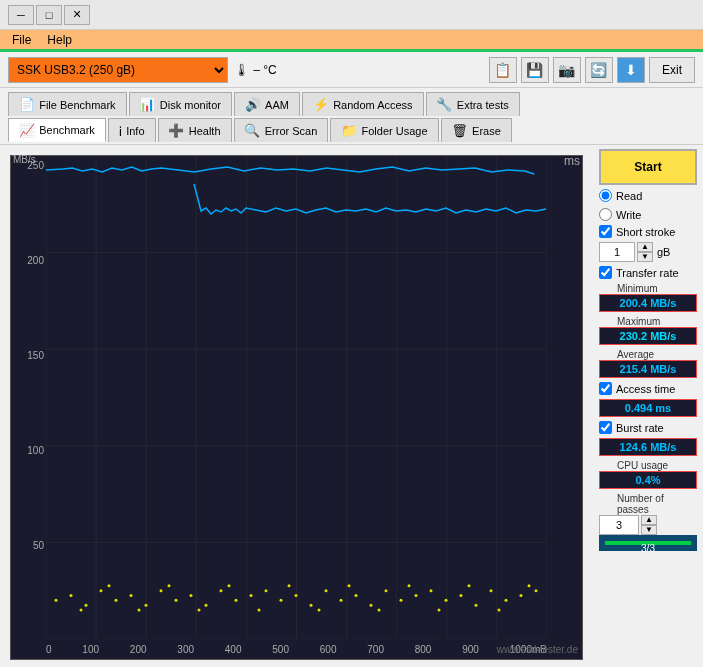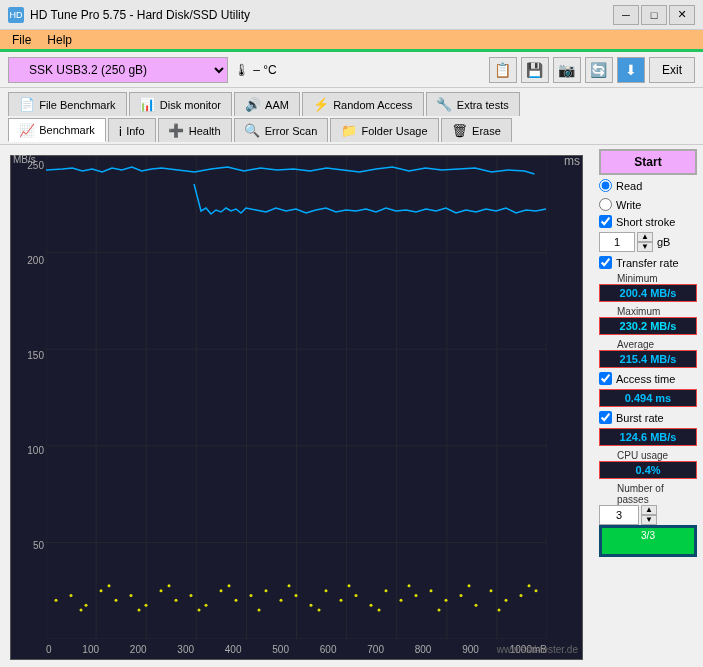--- a/index.html
+++ b/index.html
@@ -11,21 +11,21 @@
     .title-bar-icon { width: 16px; height: 16px; background: #4a9edd; border-radius: 2px; display: flex; align-items: center; justify-content: center; color: white; font-size: 9px; }
     .title-bar-buttons { display: flex; gap: 2px; }
     .title-btn { width: 26px; height: 20px; background: #e0e0e0; border: 1px solid #aaa; cursor: pointer; display: flex; align-items: center; justify-content: center; font-size: 11px; }
 
     
     .menu-bar { background: #fdba74; height: 22px; display: flex; align-items: center; padding: 0 4px; border-bottom: 3px solid #22c55e; }
     .menu-item { padding: 2px 8px; cursor: pointer; font-size: 12px; }
 
     
     .toolbar { background: #f0f0f0; height: 36px; display: flex; align-items: center; padding: 0 8px; gap: 6px; border-bottom: 1px solid #ccc; }
-    .drive-select { width: 220px; height: 26px; font-size: 12px; border: 1px solid #aaa; background: #f0abfc; padding: 0 16px; }
+    .drive-select { width: 220px; height: 26px; font-size: 12px; border: 1px solid #aaa; background: #f97316; padding: 0 4px; }
     .toolbar-icons { display: flex; gap: 4px; align-items: center; margin-left: auto; }
     .toolbar-icon-btn { width: 28px; height: 26px; background: #e8e8e8; border: 1px solid #aaa; cursor: pointer; display: flex; align-items: center; justify-content: center; font-size: 14px; }
     .temp-display { display: flex; align-items: center; gap: 4px; font-size: 12px; }
     .exit-btn { height: 26px; padding: 0 12px; background: #e8e8e8; border: 1px solid #aaa; cursor: pointer; font-size: 12px; }
 
     
     .tabs-container { background: #f0f0f0; border-bottom: 1px solid #ccc; padding: 4px 8px 0; }
     .tabs-row { display: flex; gap: 2px; margin-bottom: 2px; }
     .tab { display: flex; align-items: center; gap: 4px; padding: 3px 10px; background: #e0e0e0; border: 1px solid #aaa; border-bottom: none; cursor: pointer; font-size: 11px; height: 24px; }
     .tab.active { background: white; border-bottom: 1px solid white; }
@@ -38,43 +38,39 @@
     .chart-area { flex: 1; background: #1a1a2e; margin: 10px; position: relative; border: 1px solid #555; }
     .chart-y-left { position: absolute; left: 0; top: 0; bottom: 20px; width: 35px; display: flex; flex-direction: column; justify-content: space-between; padding: 4px 2px; color: #aaa; font-size: 10px; text-align: right; }
     .chart-y-right { position: absolute; right: 0; top: 0; bottom: 20px; width: 35px; display: flex; flex-direction: column; justify-content: space-between; padding: 4px 2px; color: #aaa; font-size: 10px; text-align: left; }
     .chart-x-axis { position: absolute; bottom: 0; left: 35px; right: 35px; height: 20px; display: flex; justify-content: space-between; color: #aaa; font-size: 10px; align-items: center; }
     .chart-plot { position: absolute; top: 0; left: 35px; right: 35px; bottom: 20px; }
     .chart-unit-left { position: absolute; top: -2px; left: 2px; color: #aaa; font-size: 10px; }
     .chart-unit-right { position: absolute; top: -2px; right: 2px; color: #aaa; font-size: 10px; }
 
     
     .right-panel { width: 110px; padding: 4px 6px; display: flex; flex-direction: column; gap: 4px; }
-    .start-btn { width: 100%; height: 26px; background: #f0abfc; border: 2px solid #aaa; cursor: pointer; font-size: 12px; font-weight: bold; }
+    .start-btn { width: 100%; height: 36px; background: #fde047; border: 2px solid #aaa; cursor: pointer; font-size: 12px; font-weight: bold; }
     .radio-group { display: flex; flex-direction: column; gap: 6px; }
     .radio-item { display: flex; align-items: center; gap: 4px; font-size: 11px; cursor: pointer; }
     .checkbox-item { display: flex; align-items: center; gap: 4px; font-size: 11px; cursor: pointer; }
     .stat-box { background: #1a1a2e; color: #00bfff; font-size: 11px; font-weight: bold; text-align: center; padding: 2px 4px; border: 1px solid #ef4444; }
     .stat-label { font-size: 10px; color: #333; margin-left: 18px; }
     .spin-input { display: flex; align-items: center; gap: 2px; }
     .spin-input input { width: 40px; height: 20px; font-size: 11px; text-align: center; border: 1px solid #aaa; }
     .spin-btns { display: flex; flex-direction: column; }
     .spin-btn { width: 16px; height: 10px; font-size: 8px; border: 1px solid #aaa; background: #e8e8e8; cursor: pointer; display: flex; align-items: center; justify-content: center; line-height: 1; }
-    .passes-bar { width: 100%; height: 32px; background: #7f1d1d; border: 3px solid #0c4a6e; position: relative; }
+    .passes-bar { width: 100%; height: 16px; background: #7f1d1d; border: 6px solid #0c4a6e; position: relative; }
     .passes-bar-fill { height: 100%; background: #00cc44; }
     .passes-text { position: absolute; top: 0; left: 0; right: 0; text-align: center; font-size: 10px; color: white; line-height: 16px; }
     .watermark { position: absolute; bottom: 4px; right: 4px; color: #666; font-size: 10px; }
   </style>
 </head>
 <body>
 
 <div class="title-bar">
-  <div class="title-bar-left">
-    <div class="title-bar-icon">HD</div>
-    <span>HD Tune Pro 5.75 - Hard Disk/SSD Utility</span>
-  </div>
   <div class="title-bar-buttons">
     <button class="title-btn">─</button>
     <button class="title-btn">□</button>
     <button class="title-btn close">✕</button>
   </div>
 </div>
 
 <div class="menu-bar">
   <div class="menu-item">File</div>
   <div class="menu-item">Help</div>

